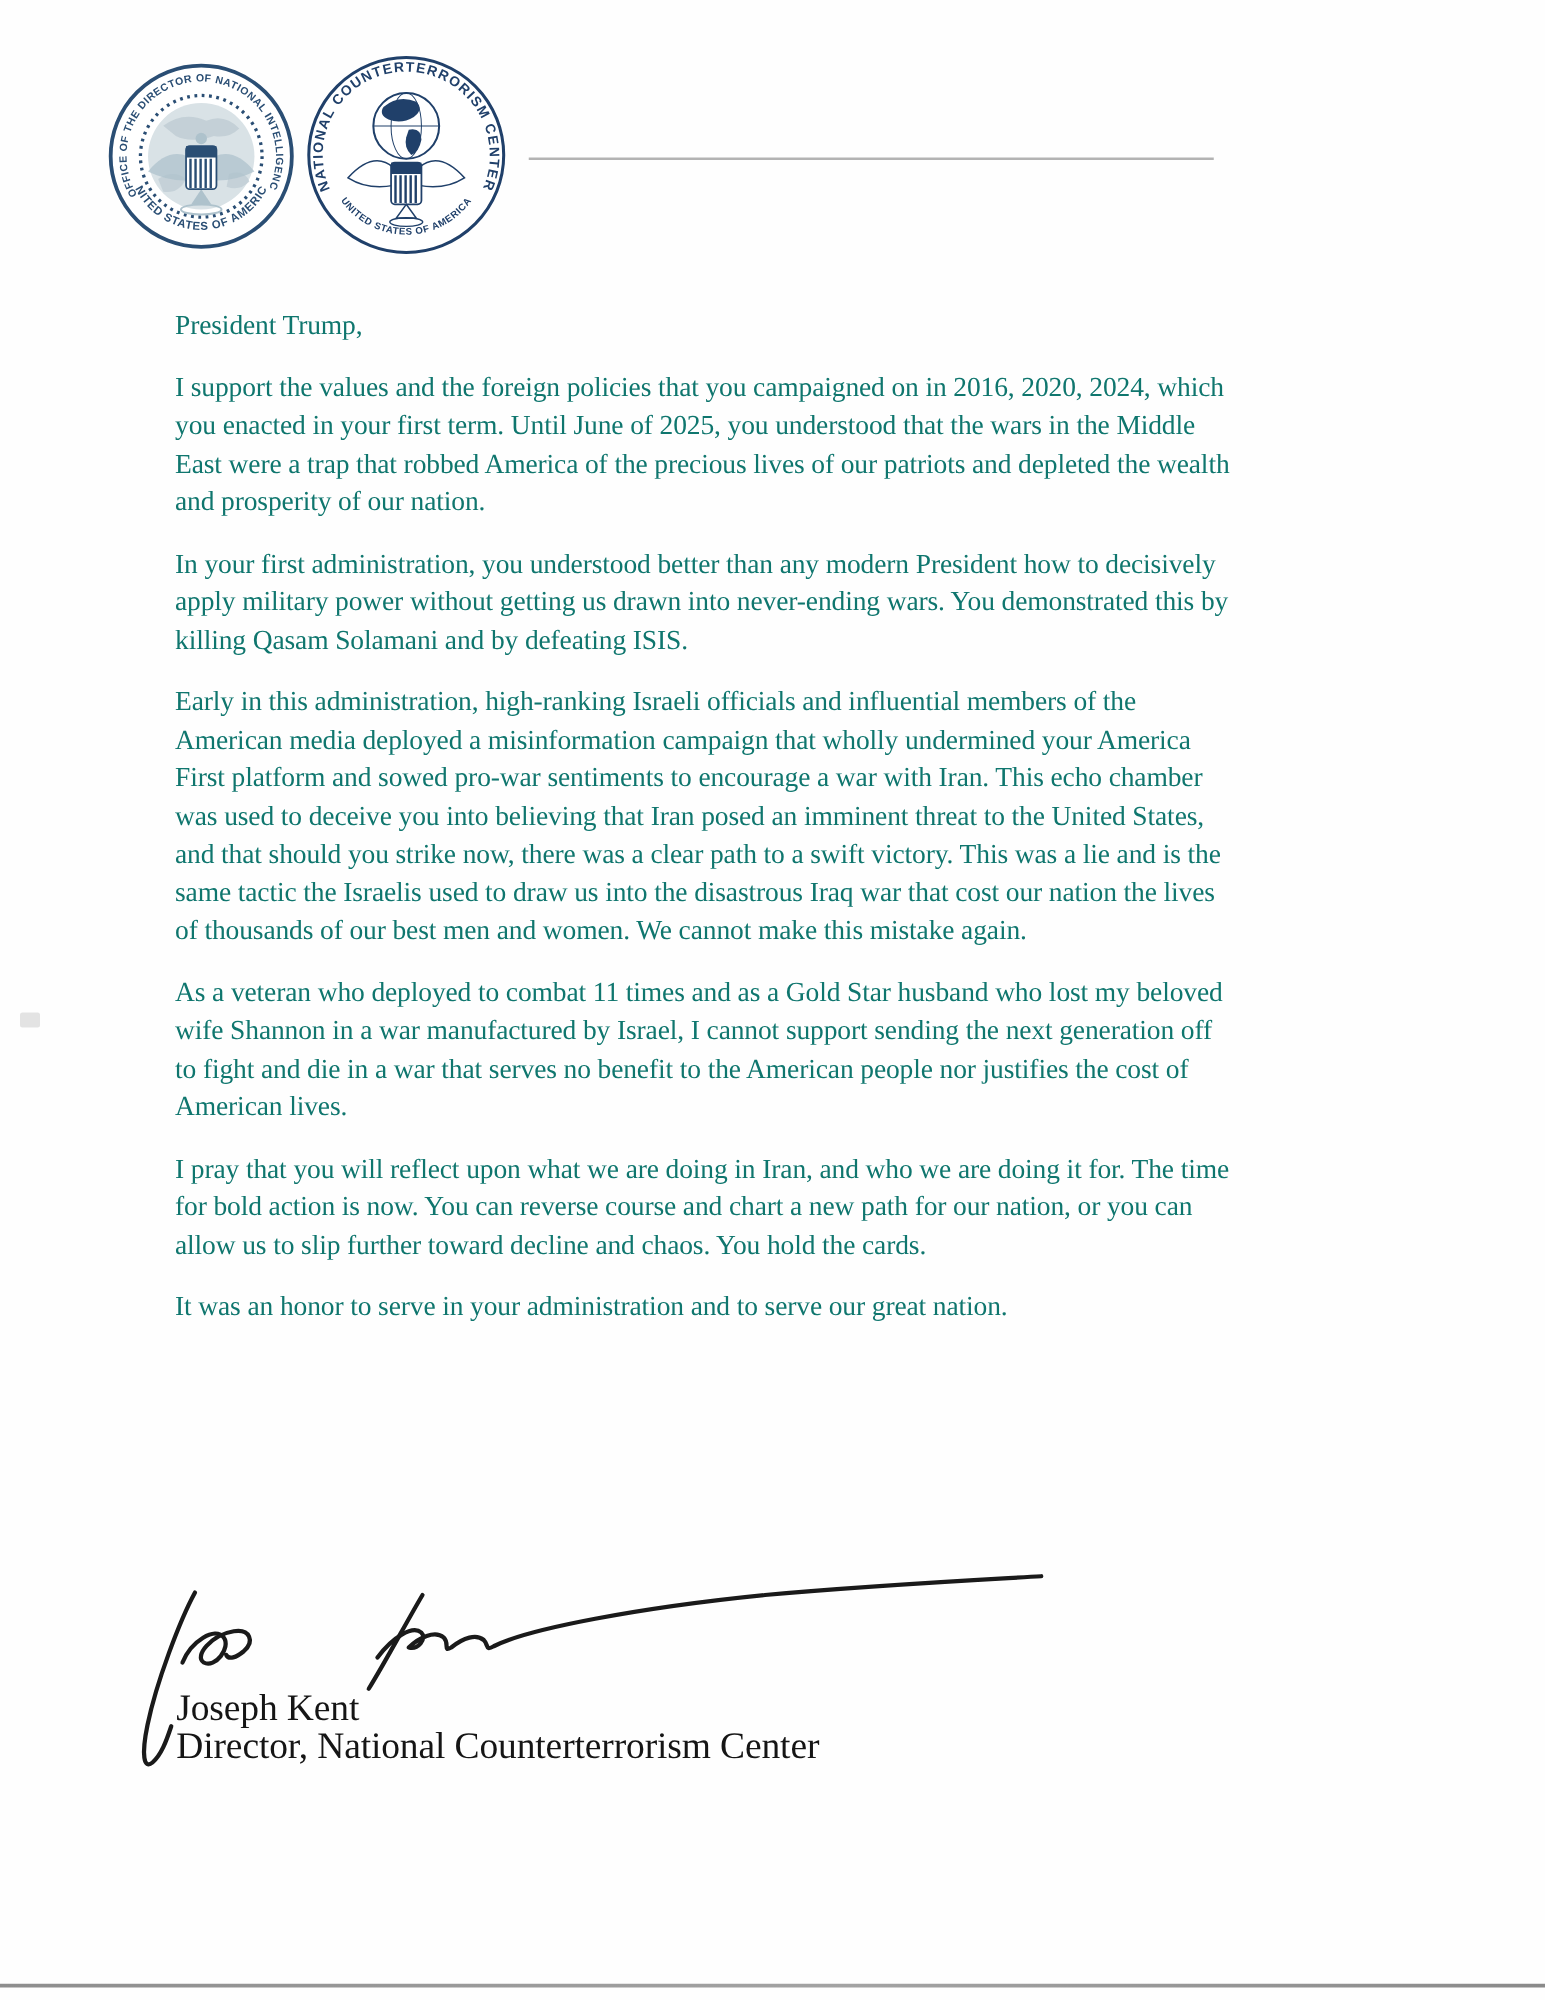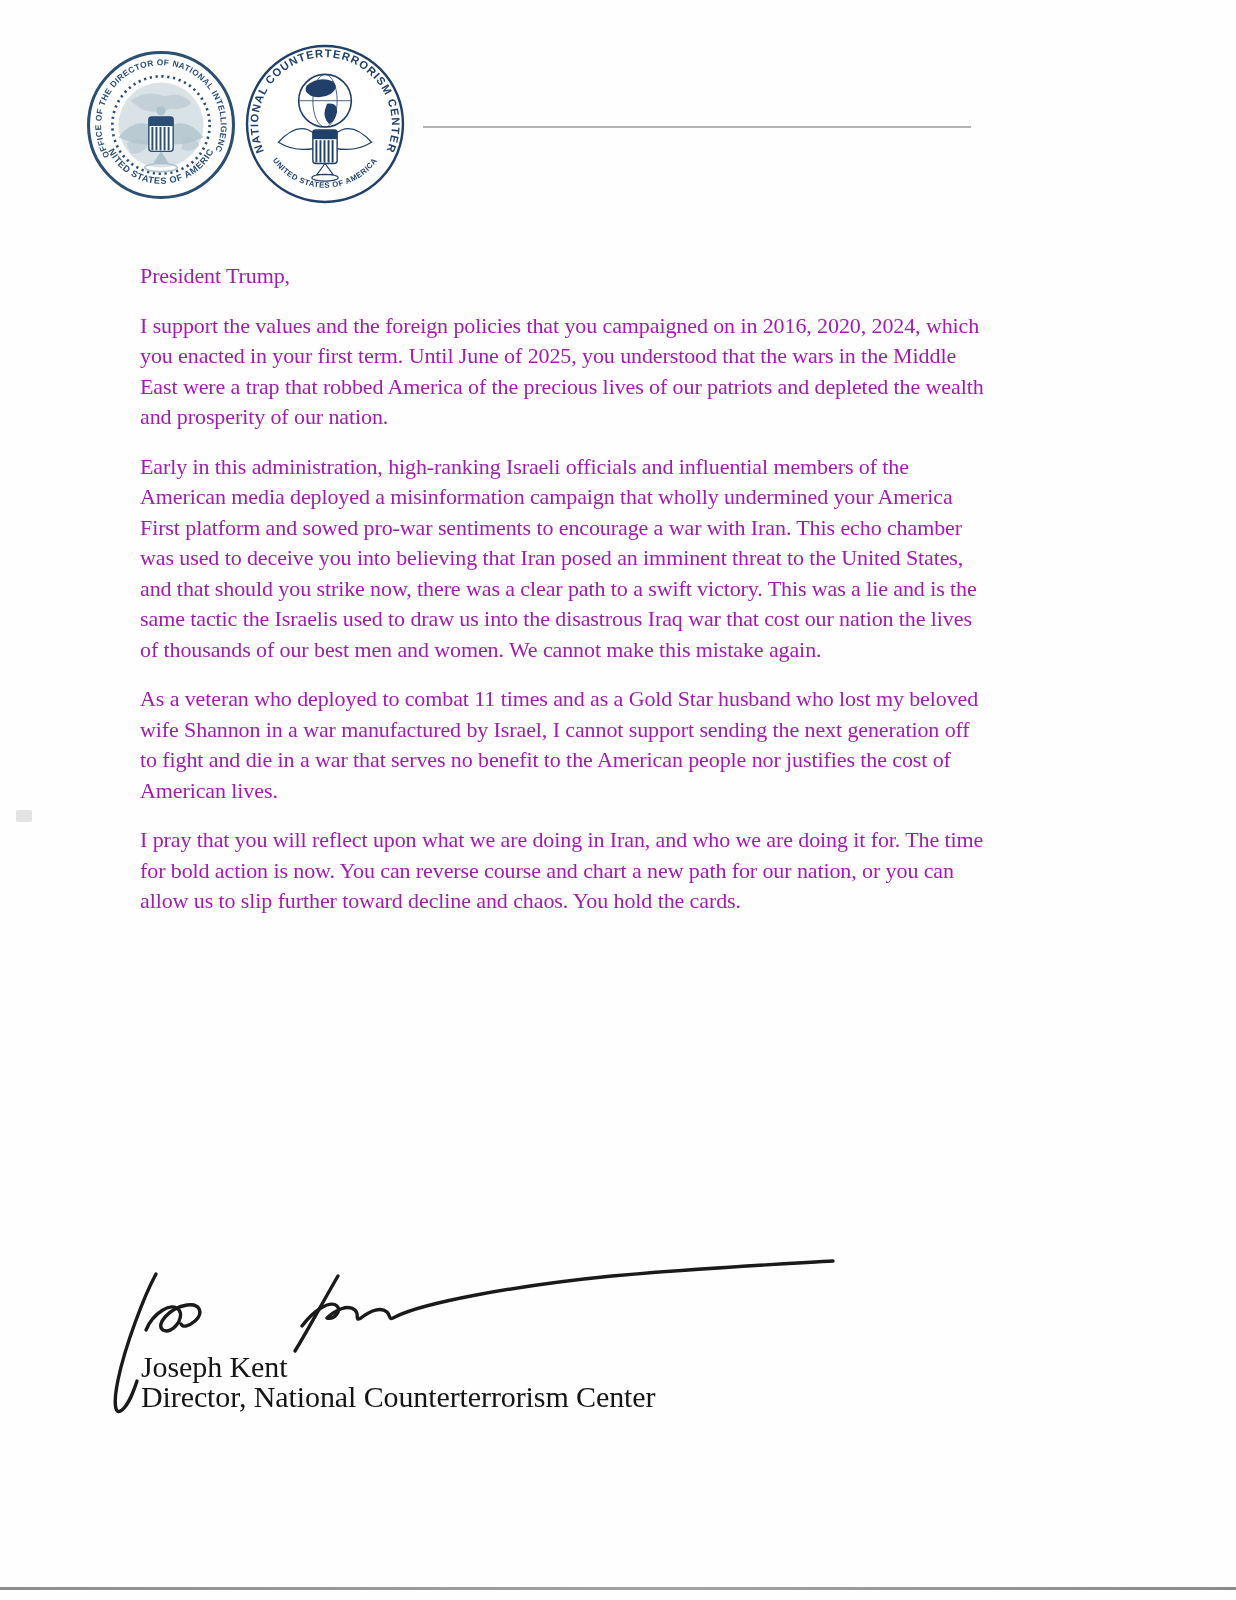--- a/index.html
+++ b/index.html
@@ -16,22 +16,22 @@
     font-family:"Liberation Sans", sans-serif;
     font-size:23px;line-height:30px;color:#3c3c3c;letter-spacing:.3px;
   }
   .header-line2{margin-top:9px;}
   .header-underline{
     position:absolute;left:423px;top:126px;width:548px;height:2px;
     background:#b3b3b3;
   }
   
   .body-text{
-    position:absolute;left:140px;top:16px;width:990px;padding-top:245px;
-    font-size:22px;line-height:30.5px;color:#a21caf;letter-spacing:-0.1px;
+    position:absolute;left:140px;top:0;width:990px;padding-top:245px;
+    font-size:22px;line-height:30.5px;color:#0f766e;letter-spacing:-0.1px;
   }
   .body-text p{margin:0 0 19px 0;white-space:pre-line;}
   
   .signature{position:absolute;left:92px;top:1248px;}
   .signer{
     position:absolute;left:141px;top:1352px;
     font-size:30px;line-height:30px;color:#151515;letter-spacing:-0.1px;
   }
   
   .scan-smudge{
@@ -118,34 +118,38 @@
   </svg>
 
   <div class="header-underline"></div>
 
   <div class="body-text">
     <p>President Trump,</p>
     <p>I support the values and the foreign policies that you campaigned on in 2016, 2020, 2024, which
 you enacted in your first term. Until June of 2025, you understood that the wars in the Middle
 East were a trap that robbed America of the precious lives of our patriots and depleted the wealth
 and prosperity of our nation.</p>
+    <p>In your first administration, you understood better than any modern President how to decisively
+apply military power without getting us drawn into never-ending wars. You demonstrated this by
+killing Qasam Solamani and by defeating ISIS.</p>
     <p>Early in this administration, high-ranking Israeli officials and influential members of the
 American media deployed a misinformation campaign that wholly undermined your America
 First platform and sowed pro-war sentiments to encourage a war with Iran. This echo chamber
 was used to deceive you into believing that Iran posed an imminent threat to the United States,
 and that should you strike now, there was a clear path to a swift victory. This was a lie and is the
 same tactic the Israelis used to draw us into the disastrous Iraq war that cost our nation the lives
 of thousands of our best men and women. We cannot make this mistake again.</p>
     <p>As a veteran who deployed to combat 11 times and as a Gold Star husband who lost my beloved
 wife Shannon in a war manufactured by Israel, I cannot support sending the next generation off
 to fight and die in a war that serves no benefit to the American people nor justifies the cost of
 American lives.</p>
     <p>I pray that you will reflect upon what we are doing in Iran, and who we are doing it for. The time
 for bold action is now. You can reverse course and chart a new path for our nation, or you can
 allow us to slip further toward decline and chaos. You hold the cards.</p>
+    <p>It was an honor to serve in your administration and to serve our great nation.</p>
   </div>
 
   <svg class="signature" width="760" height="175" viewBox="0 0 760 175">
     <g fill="none" stroke="#1a1a1a" stroke-width="3.4" stroke-linecap="round" stroke-linejoin="round">
       <path d="M 64,26 C 52,48 33,98 26,132 C 21,156 23,168 30,162 C 37,156 41,145 45,133"></path>
       <path d="M 54,82 C 61,65 80,53 87,62 C 93,70 80,87 71,82 C 63,77 77,60 95,57 C 108,55 112,65 103,73 C 97,78 91,80 89,76"></path>
       <path d="M 246,28 C 233,50 216,82 203,103"></path>
       <path d="M 210,78 C 222,62 238,52 245,58 C 250,63 242,72 235,70 C 243,62 256,56 263,62 C 268,67 262,74 269,70 C 279,62 289,59 295,64 C 299,68 296,73 303,69 C 330,55 420,38 520,28 C 610,20 690,16 741,13"></path>
     </g>
   </svg>

